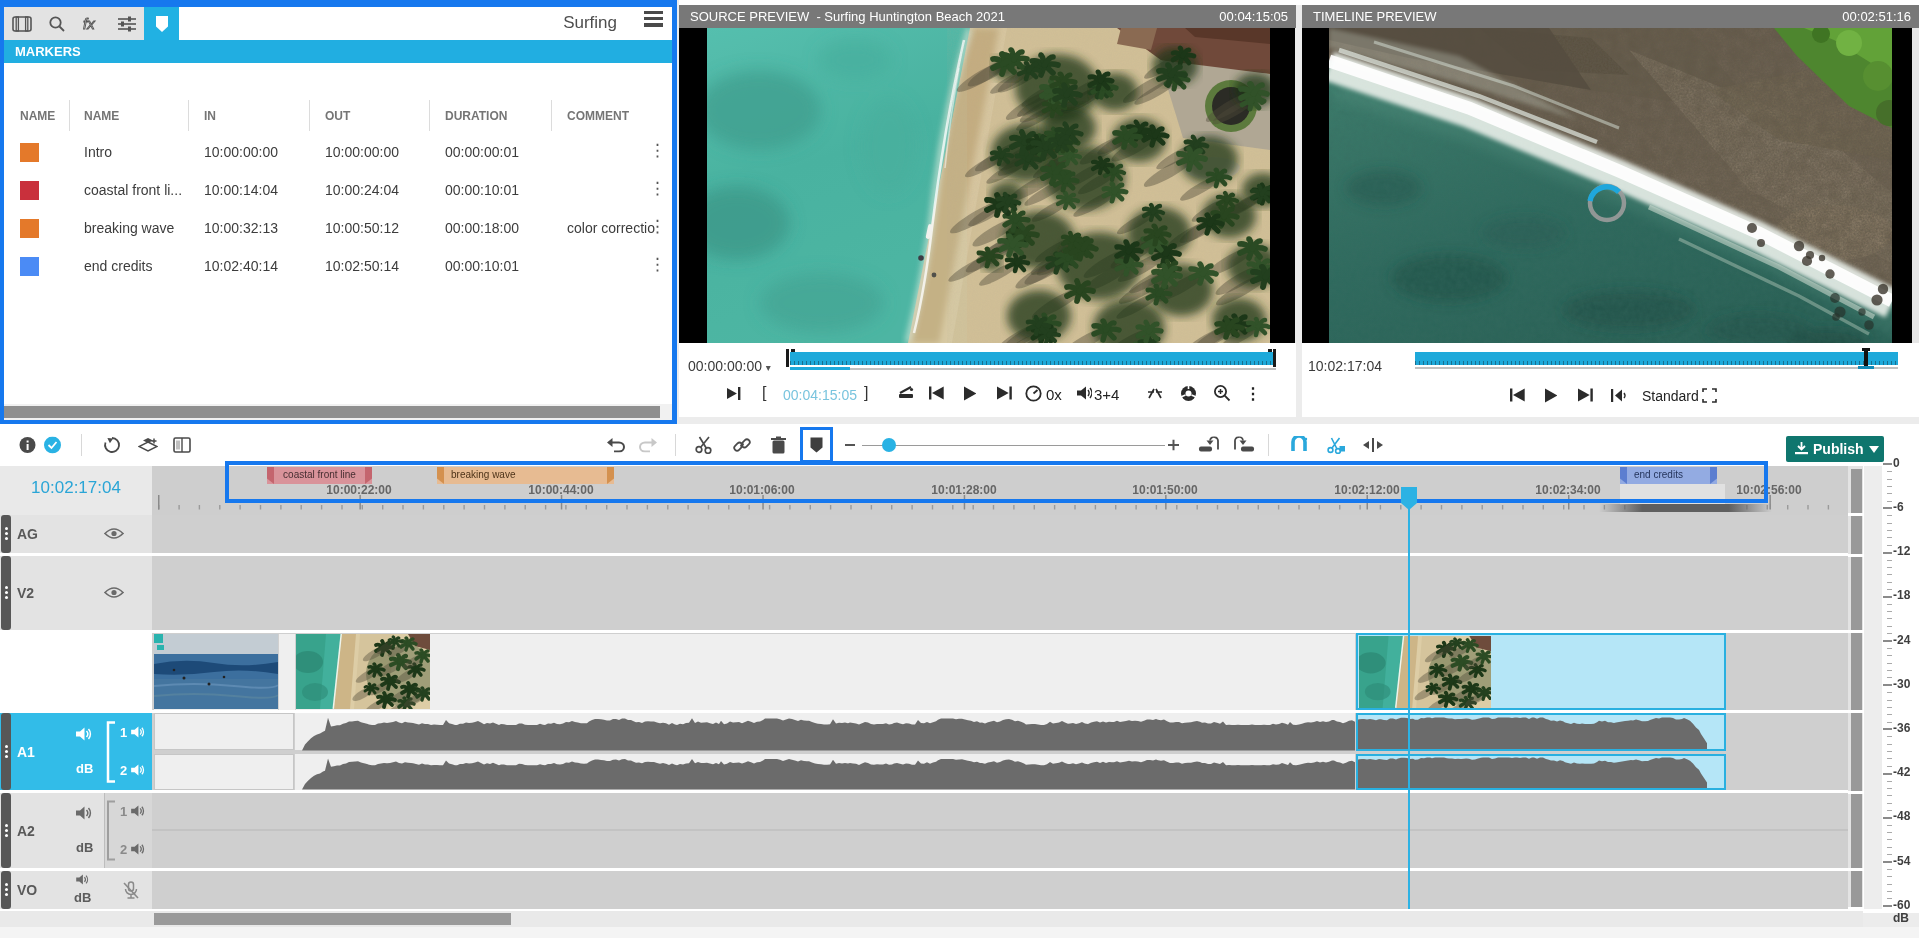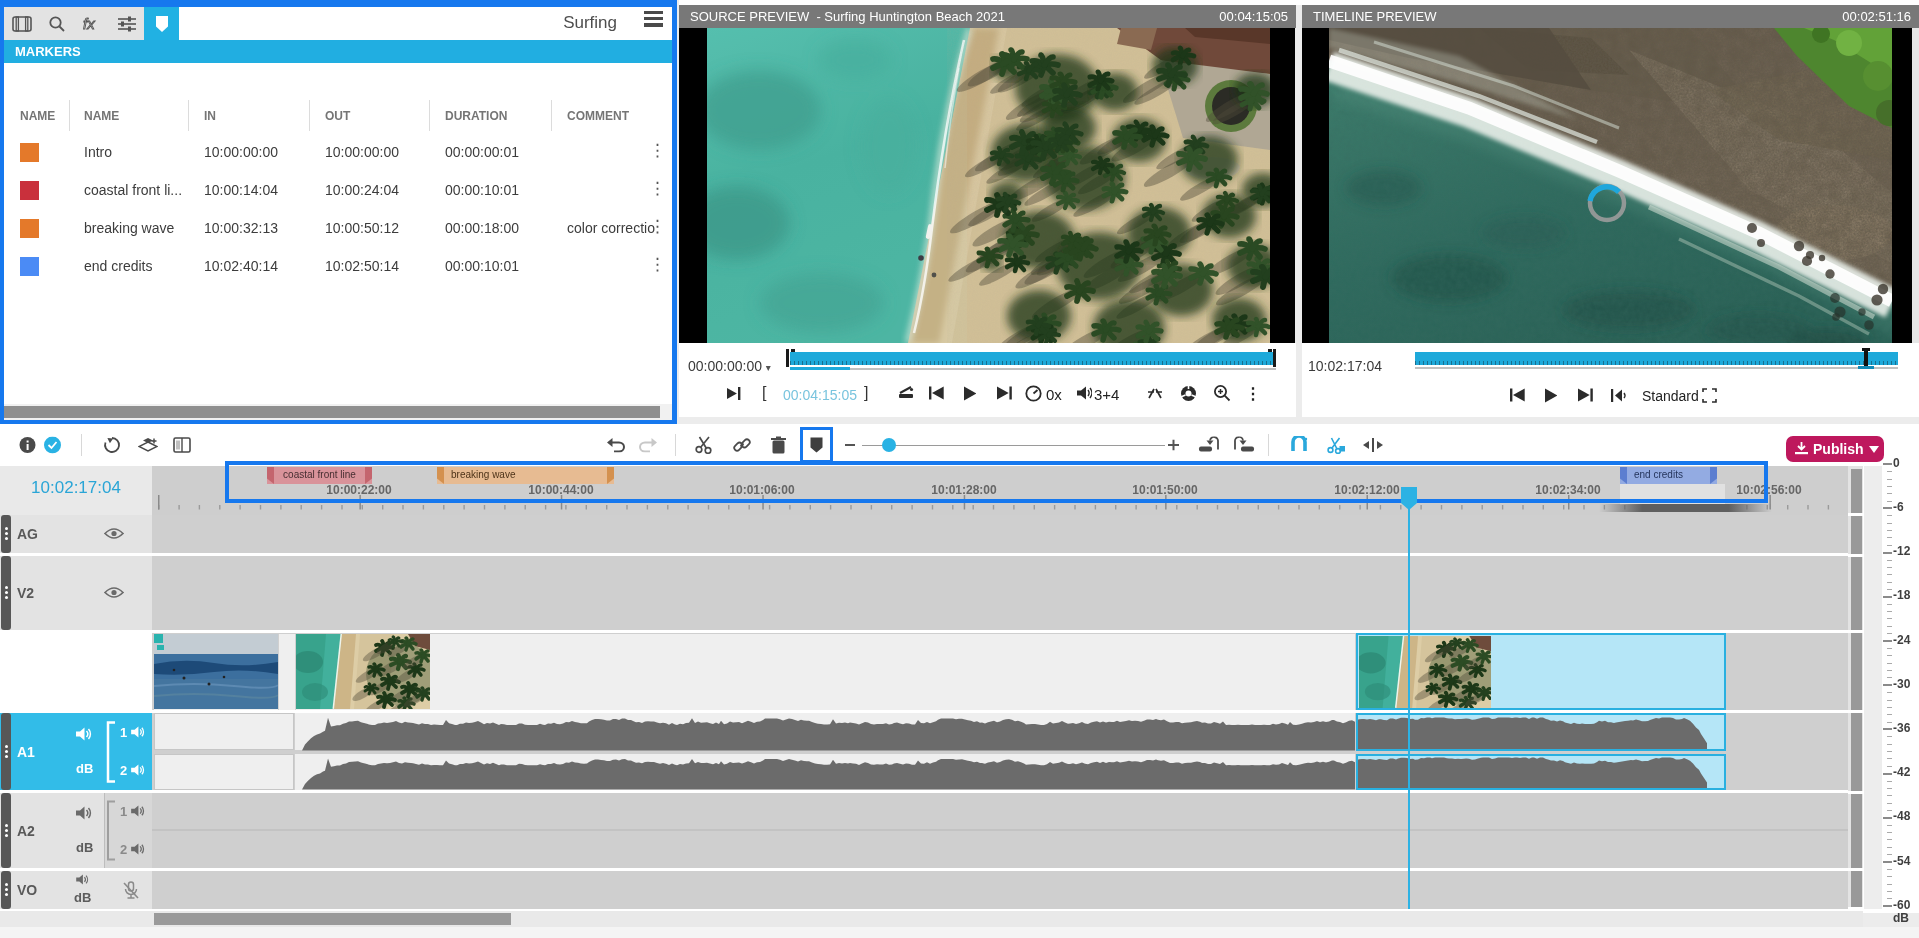--- a/index.html
+++ b/index.html
@@ -35,21 +35,21 @@
 .ctrls{position:absolute;top:343px;height:74px;background:#fff}
 .tcd{position:absolute;font-size:14px;color:#3a3a3a}
 .scrub{position:absolute;height:13px;background:#1ea9da}
 .scrubticks{position:absolute;left:0;bottom:0;width:100%;height:4px;background-image:repeating-linear-gradient(90deg,rgba(20,40,50,.45) 0 1px,transparent 1px 4px)}
 .grayline{position:absolute;height:2px;background:#c0c0c0}
 .cyline{position:absolute;height:3px;background:#1ea9da}
 
 #toolbar{left:0;top:424px;width:1919px;height:42px;background:#fff}
 .tbico{position:absolute;top:50%;transform:translateY(-50%)}
 .vsep{position:absolute;top:10px;height:22px;width:1px;background:#d8d8d8}
-#pub{position:absolute;left:1786px;top:12px;width:98px;height:26px;background:#be185d;border-radius:7px;color:#fff}
+#pub{position:absolute;left:1786px;top:12px;width:98px;height:26px;background:#0f766e;border-radius:2px;color:#fff}
 #pub .pt{position:absolute;left:27px;top:5px;font-size:14px;font-weight:bold}
 
 #tl{left:0;top:466px;width:1919px;height:472px}
 #tltc{position:absolute;left:0;top:0;width:152px;height:49px;background:#e9e9e9;color:#2aa5d6;font-size:17px;font-weight:500;text-align:center;line-height:44px}
 #ruler{position:absolute;left:152px;top:0;width:1696px;height:49px;background:#cecece}
 .rlab{position:absolute;top:17px;font-size:12px;font-weight:bold;color:#666;transform:translateX(-50%)}
 .mklab{position:absolute;top:1px;height:17px;font-size:10px;line-height:16px;white-space:nowrap}
 .mklab i{position:absolute;top:0;width:7px;height:100%;font-style:normal}
 .bluebox{position:absolute;left:73px;top:-5px;width:1543px;height:42px;border:4.5px solid #1678ee;z-index:30}
 .ph-head{position:absolute;z-index:31}

